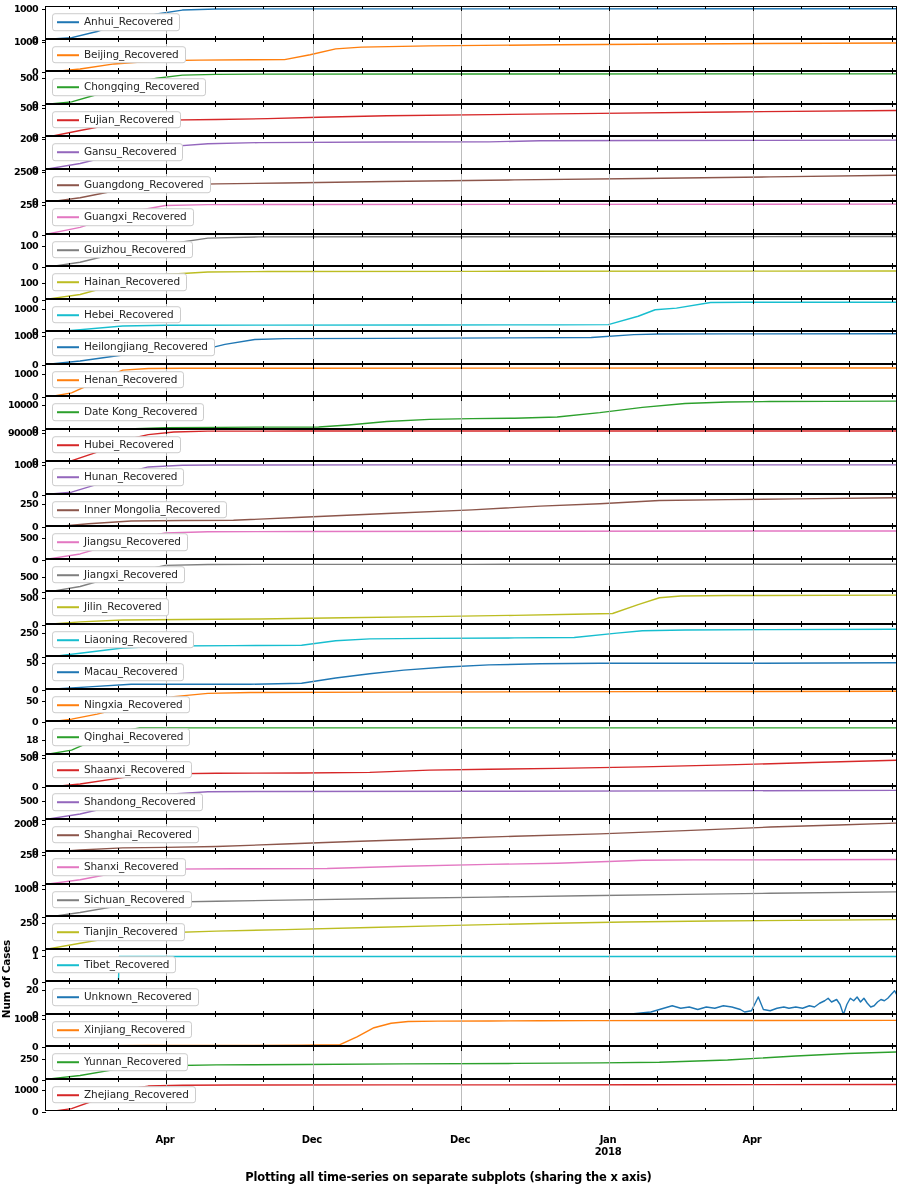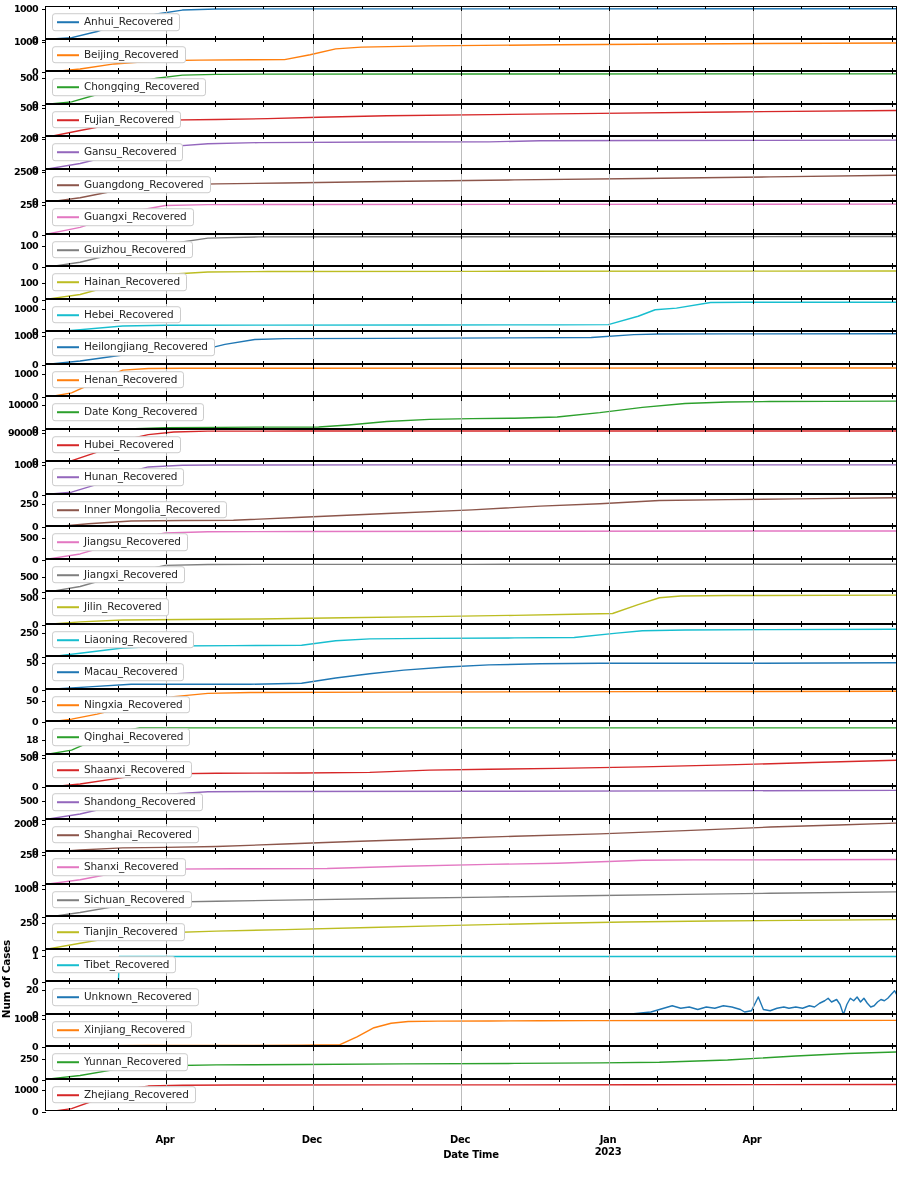--- a/index.html
+++ b/index.html
@@ -2432,20 +2432,20 @@
           <span class="legend-swatch" style="border-top-color: rgb(214, 39, 40);"></span>
           <span class="legend-label">Zhejiang_Recovered</span>
         </div>
       </div>
     </div>
 
   <div id="xaxis">
       <div class="xtlabel" style="left: 119.962px;">Apr</div>
       <div class="xtlabel" style="left: 266.932px;">Dec</div>
       <div class="xtlabel" style="left: 415.009px;">Dec</div>
-      <div class="xtlabel" style="left: 563.002px;">Jan<span class="sub">2023</span></div>
+      <div class="xtlabel" style="left: 563.002px;">Jan<span class="sub">2018</span></div>
       <div class="xtlabel" style="left: 706.99px;">Apr</div>
     </div>
 
-  <div id="xlabel">Date Time</div>
 
+  <div id="caption">Plotting all time-series on separate subplots (sharing the x axis)</div>
 
 </div>
 
 </body></html>

